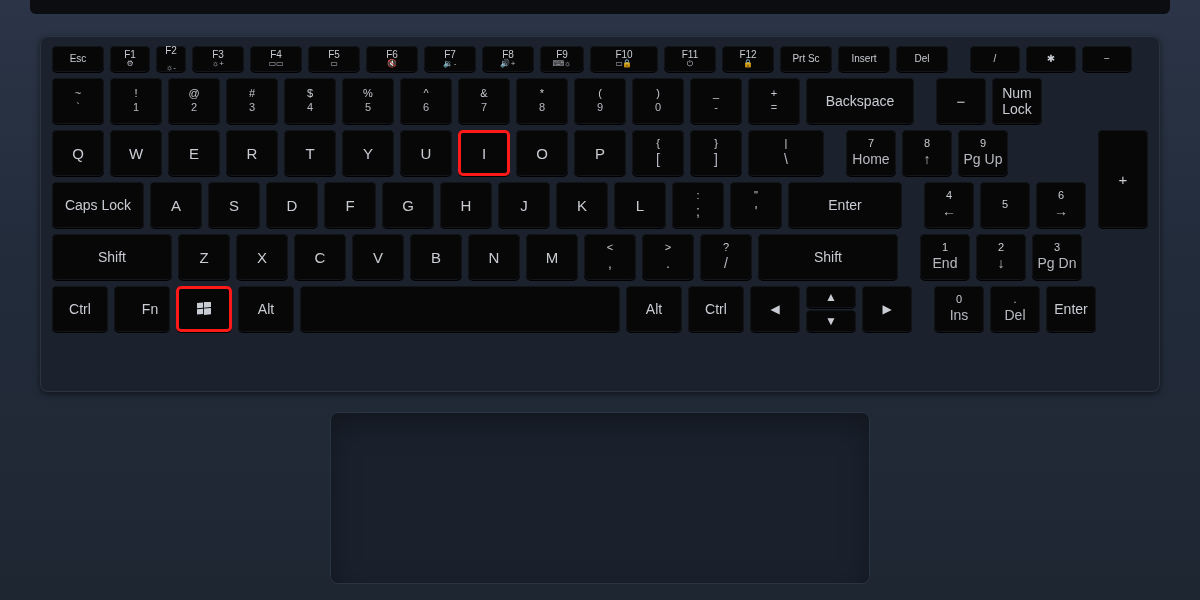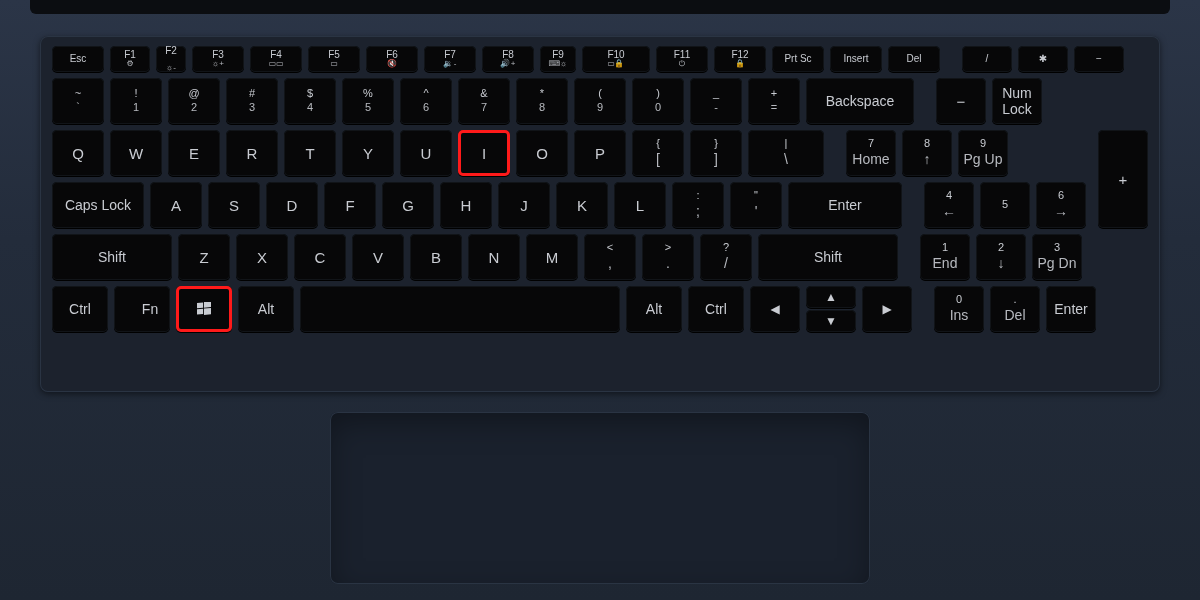--- a/index.html
+++ b/index.html
@@ -76,21 +76,21 @@
     <div class="row" id="funcRow">
         <div class="fkey" style="width: 52px;"><span>Esc</span></div>
         <div class="fkey" style="width: 40px;"><span>F1</span><span class="sub">⚙</span></div>
         <div class="fkey" style="width: 30px; justify-content: space-between;"><span>F2</span><span class="sub">☼-</span></div>
         <div class="fkey" style="width: 52px;"><span>F3</span><span class="sub">☼+</span></div>
         <div class="fkey" style="width: 52px;"><span>F4</span><span class="sub">▭▭</span></div>
         <div class="fkey" style="width: 52px;"><span>F5</span><span class="sub">▭</span></div>
         <div class="fkey" style="width: 52px;"><span>F6</span><span class="sub">🔇</span></div>
         <div class="fkey" style="width: 52px;"><span>F7</span><span class="sub">🔉-</span></div>
         <div class="fkey" style="width: 52px;"><span>F8</span><span class="sub">🔊+</span></div>
-        <div class="fkey" style="width: 36px;"><span>F9</span><span class="sub">⌨☼</span></div>
+        <div class="fkey" style="width: 44px;"><span>F9</span><span class="sub">⌨☼</span></div>
         <div class="fkey" style="width: 68px;"><span>F10</span><span class="sub">▭🔒</span></div>
         <div class="fkey" style="width: 52px;"><span>F11</span><span class="sub">⏻</span></div>
         <div class="fkey" style="width: 52px;"><span>F12</span><span class="sub">🔒</span></div>
         <div class="fkey" style="width: 52px;"><span>Prt Sc</span></div>
         <div class="fkey" style="width: 52px;"><span>Insert</span></div>
         <div class="fkey" style="width: 52px;"><span>Del</span></div>
         <div class="gap-col"></div>
         <div class="fkey" style="width: 50px;"><span>/</span></div>
         <div class="fkey" style="width: 50px;"><span>✱</span></div>
         <div class="fkey" style="width: 50px;"><span>−</span></div>

